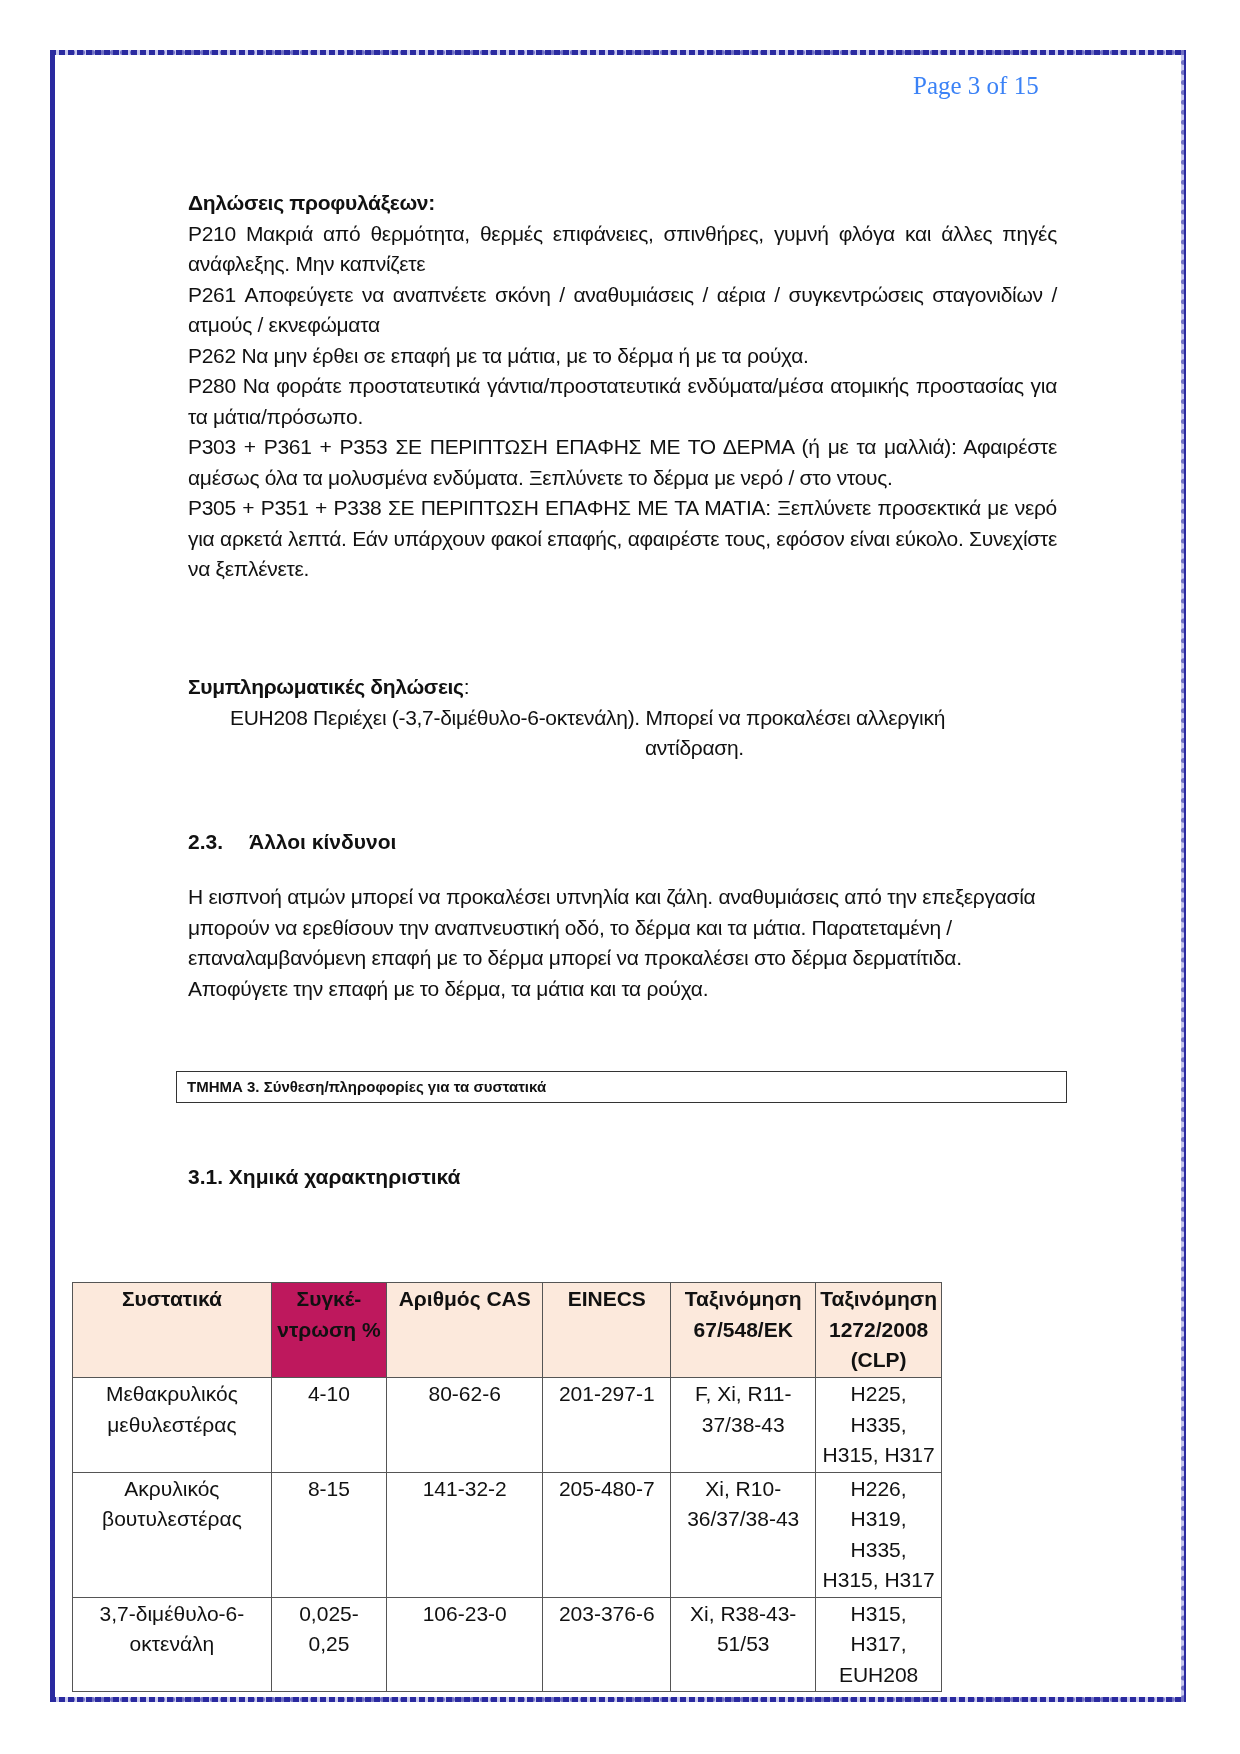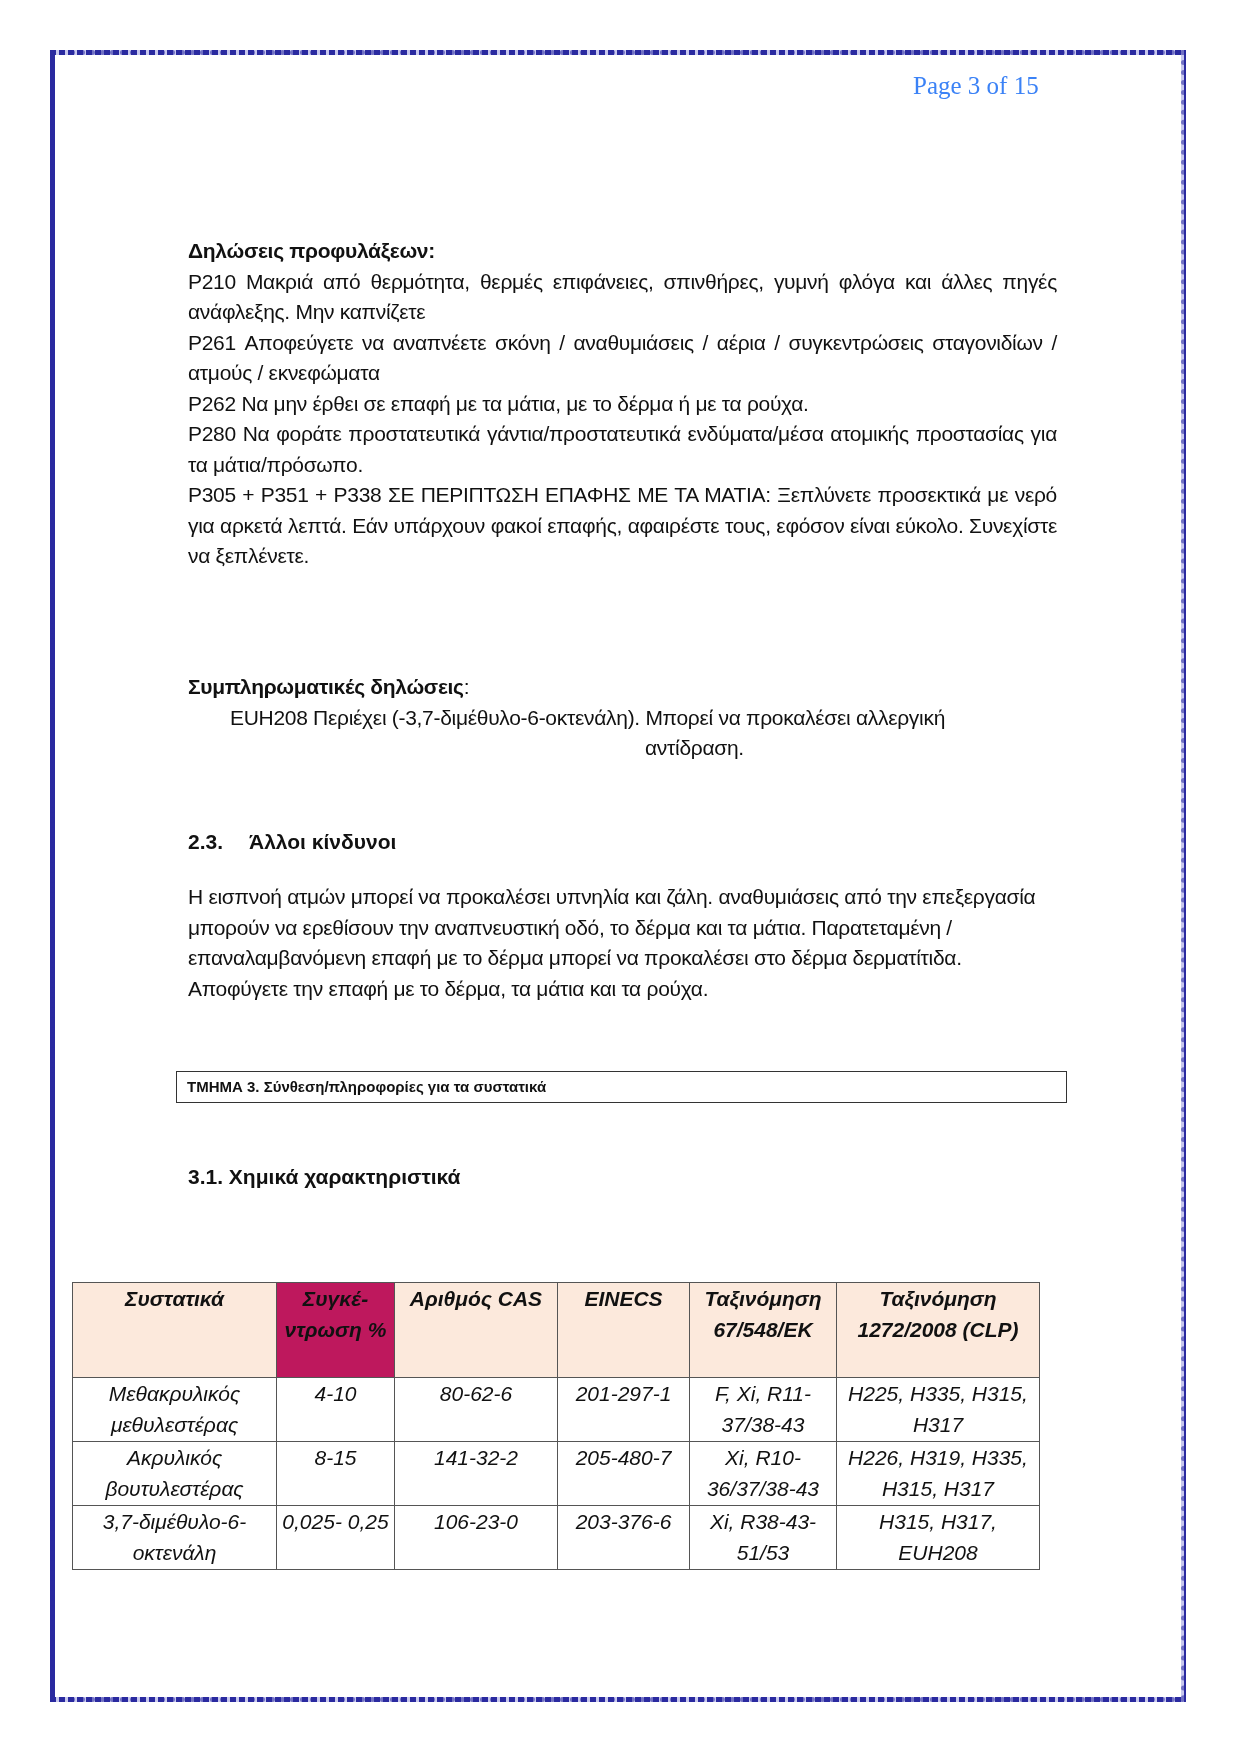--- a/index.html
+++ b/index.html
@@ -11,48 +11,49 @@
     border:5px solid transparent;
     border-image: repeating-linear-gradient(90deg, #2a2aa0 0 6px, #c8c8ee 6px 9px) 5;
   }
   .page-border::before {
     content:""; position:absolute; inset:-5px;
     border:5px dotted #2a2aa0; opacity:0.55; box-sizing:border-box;
   }
   .page-num { position:absolute; left:913px; top:72px; font-family:"Liberation Serif", serif;
               font-size:25px; color:#3b82f6; }
   .content { position:absolute; left:188px; top:188px; width:869px; font-size:21px; line-height:30.5px;
-             font-family:"Liberation Sans", sans-serif; letter-spacing:-0.3px;margin-top:48px; }
+             font-family:"Liberation Sans", sans-serif; letter-spacing:-0.3px; }
   .bold { font-weight:bold; }
   .justify { text-align:justify; text-align-last:left; }
   .stmt { margin:0; }
   .block { position:absolute; left:188px; width:869px; font-size:21px; line-height:30.5px; letter-spacing:-0.3px; }
   .sec-head { position:absolute; left:188px; top:830px; font-size:21px; font-weight:bold; }
   .sec-head .num { display:inline-block; width:61px; }
   .section-box { position:absolute; left:176px; top:1071px; width:891px; height:32px; box-sizing:border-box;
                  border:1.5px solid #333; font-weight:bold; font-size:15px; line-height:29px; padding-left:10px; }
   .subhead { position:absolute; left:188px; top:1165px; font-size:21px; font-weight:bold; }
-  table.comp { position:absolute; left:72px; top:1282px; width:968px; border-collapse:collapse;
-               font-size:21px; line-height:30.5px;font-style:italic; }
+  table.comp { position:absolute; left:72px; top:1282px; width:870px; border-collapse:collapse;
+               font-size:21px; line-height:30.5px; }
   table.comp th, table.comp td { border:1.5px solid #555; text-align:center; vertical-align:top; padding:1px 4px; }
   table.comp th { background:#fce9dc; font-weight:bold; height:92px; }
 </style>
 </head>
 <body>
 
 <div class="page-border"></div>
 
 <div class="page-num">Page 3 of 15</div>
 
 <div class="content">
   <div class="bold">Δηλώσεις προφυλάξεων:</div>
   <p class="stmt justify">P210 Μακριά από θερμότητα, θερμές επιφάνειες, σπινθήρες, γυμνή φλόγα και άλλες πηγές ανάφλεξης. Μην καπνίζετε</p>
   <p class="stmt justify">P261 Αποφεύγετε να αναπνέετε σκόνη / αναθυμιάσεις / αέρια / συγκεντρώσεις σταγονιδίων / ατμούς / εκνεφώματα</p>
   <p class="stmt justify">P262  Να μην έρθει σε επαφή με τα μάτια, με το δέρμα ή με τα ρούχα.</p>
   <p class="stmt justify">P280 Να φοράτε προστατευτικά γάντια/προστατευτικά ενδύματα/μέσα ατομικής προστασίας για τα μάτια/πρόσωπο.</p>
+  <p class="stmt justify">P303 + P361 + P353 ΣΕ ΠΕΡΙΠΤΩΣΗ ΕΠΑΦΗΣ ΜΕ ΤΟ ΔΕΡΜΑ (ή με τα μαλλιά): Αφαιρέστε αμέσως όλα τα μολυσμένα ενδύματα. Ξεπλύνετε το δέρμα με νερό / στο ντους.</p>
   <p class="stmt justify">P305 + P351 + P338 ΣΕ ΠΕΡΙΠΤΩΣΗ ΕΠΑΦΗΣ ΜΕ ΤΑ ΜΑΤΙΑ: Ξεπλύνετε προσεκτικά με νερό για αρκετά λεπτά. Εάν υπάρχουν φακοί επαφής, αφαιρέστε τους, εφόσον είναι εύκολο. Συνεχίστε να ξεπλένετε.</p>
 </div>
 
 <div class="block" style="top:672px;">
   <div><span class="bold">Συμπληρωματικές δηλώσεις</span><span>:</span></div>
   <div style="padding-left:6px;margin-left:36px;">EUH208 Περιέχει (-3,7-διμέθυλο-6-οκτενάλη). Μπορεί να προκαλέσει αλλεργική</div>
   <div style="padding-left:457px;">αντίδραση.</div>
 </div>
 
 <div class="sec-head">

